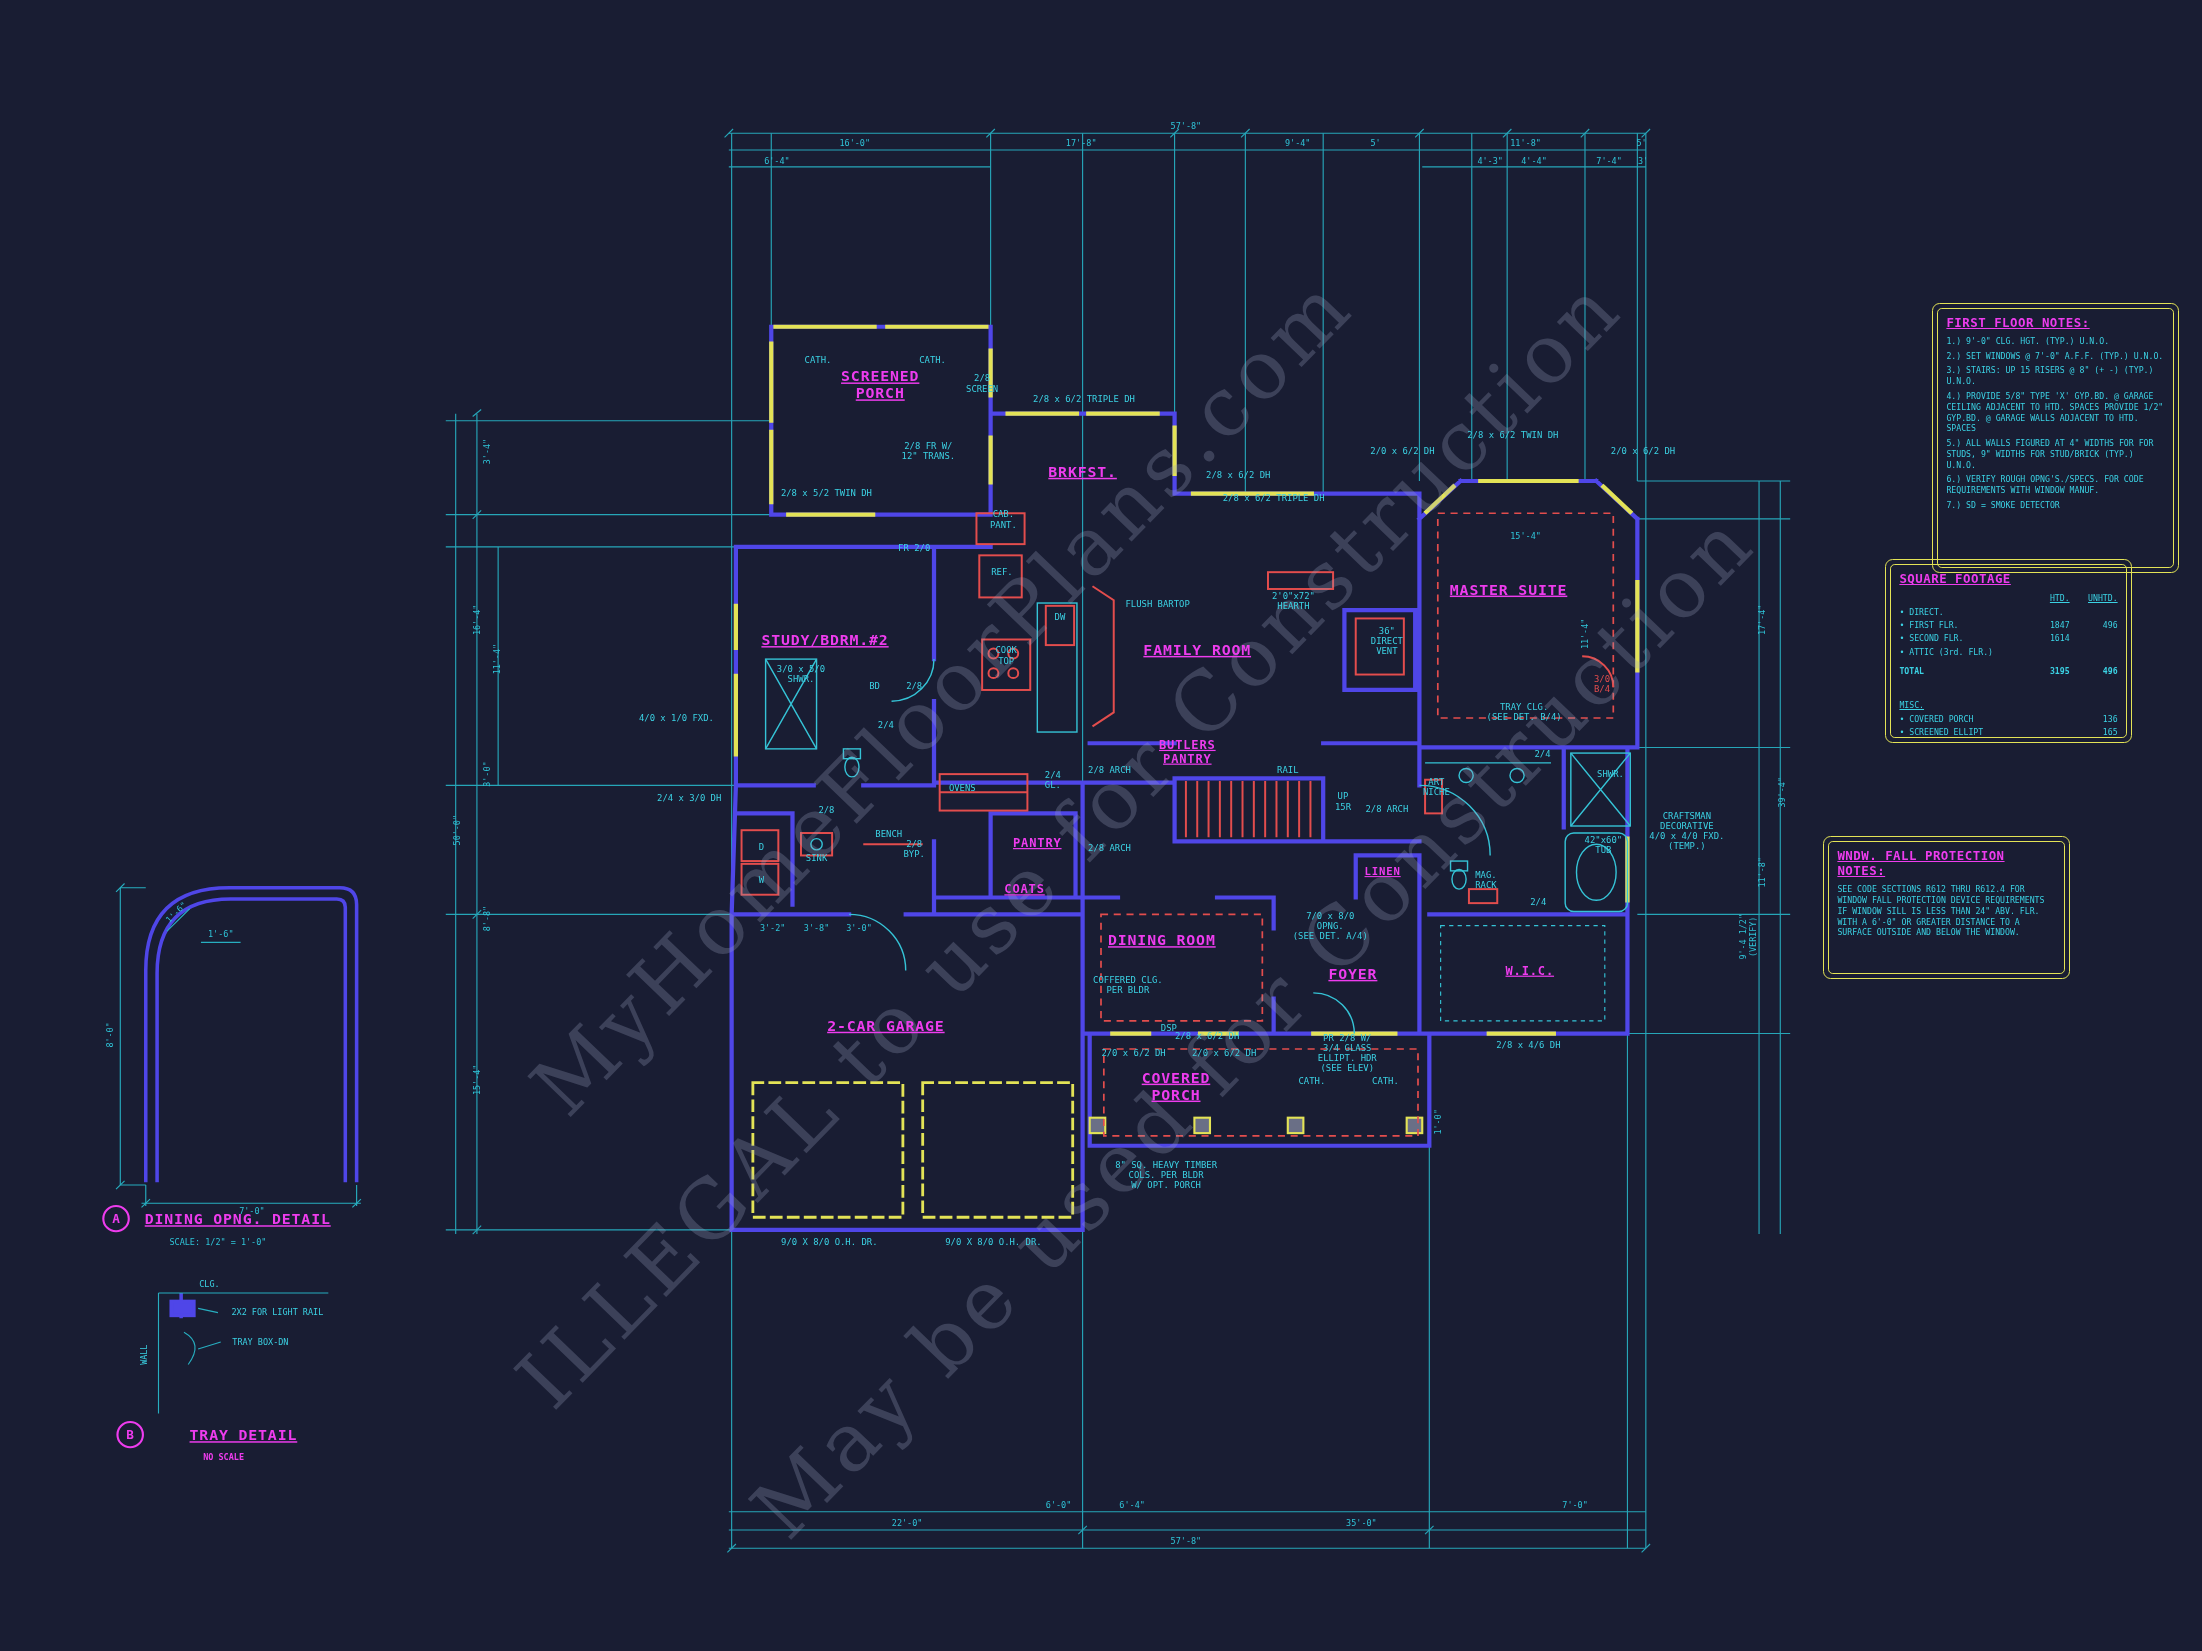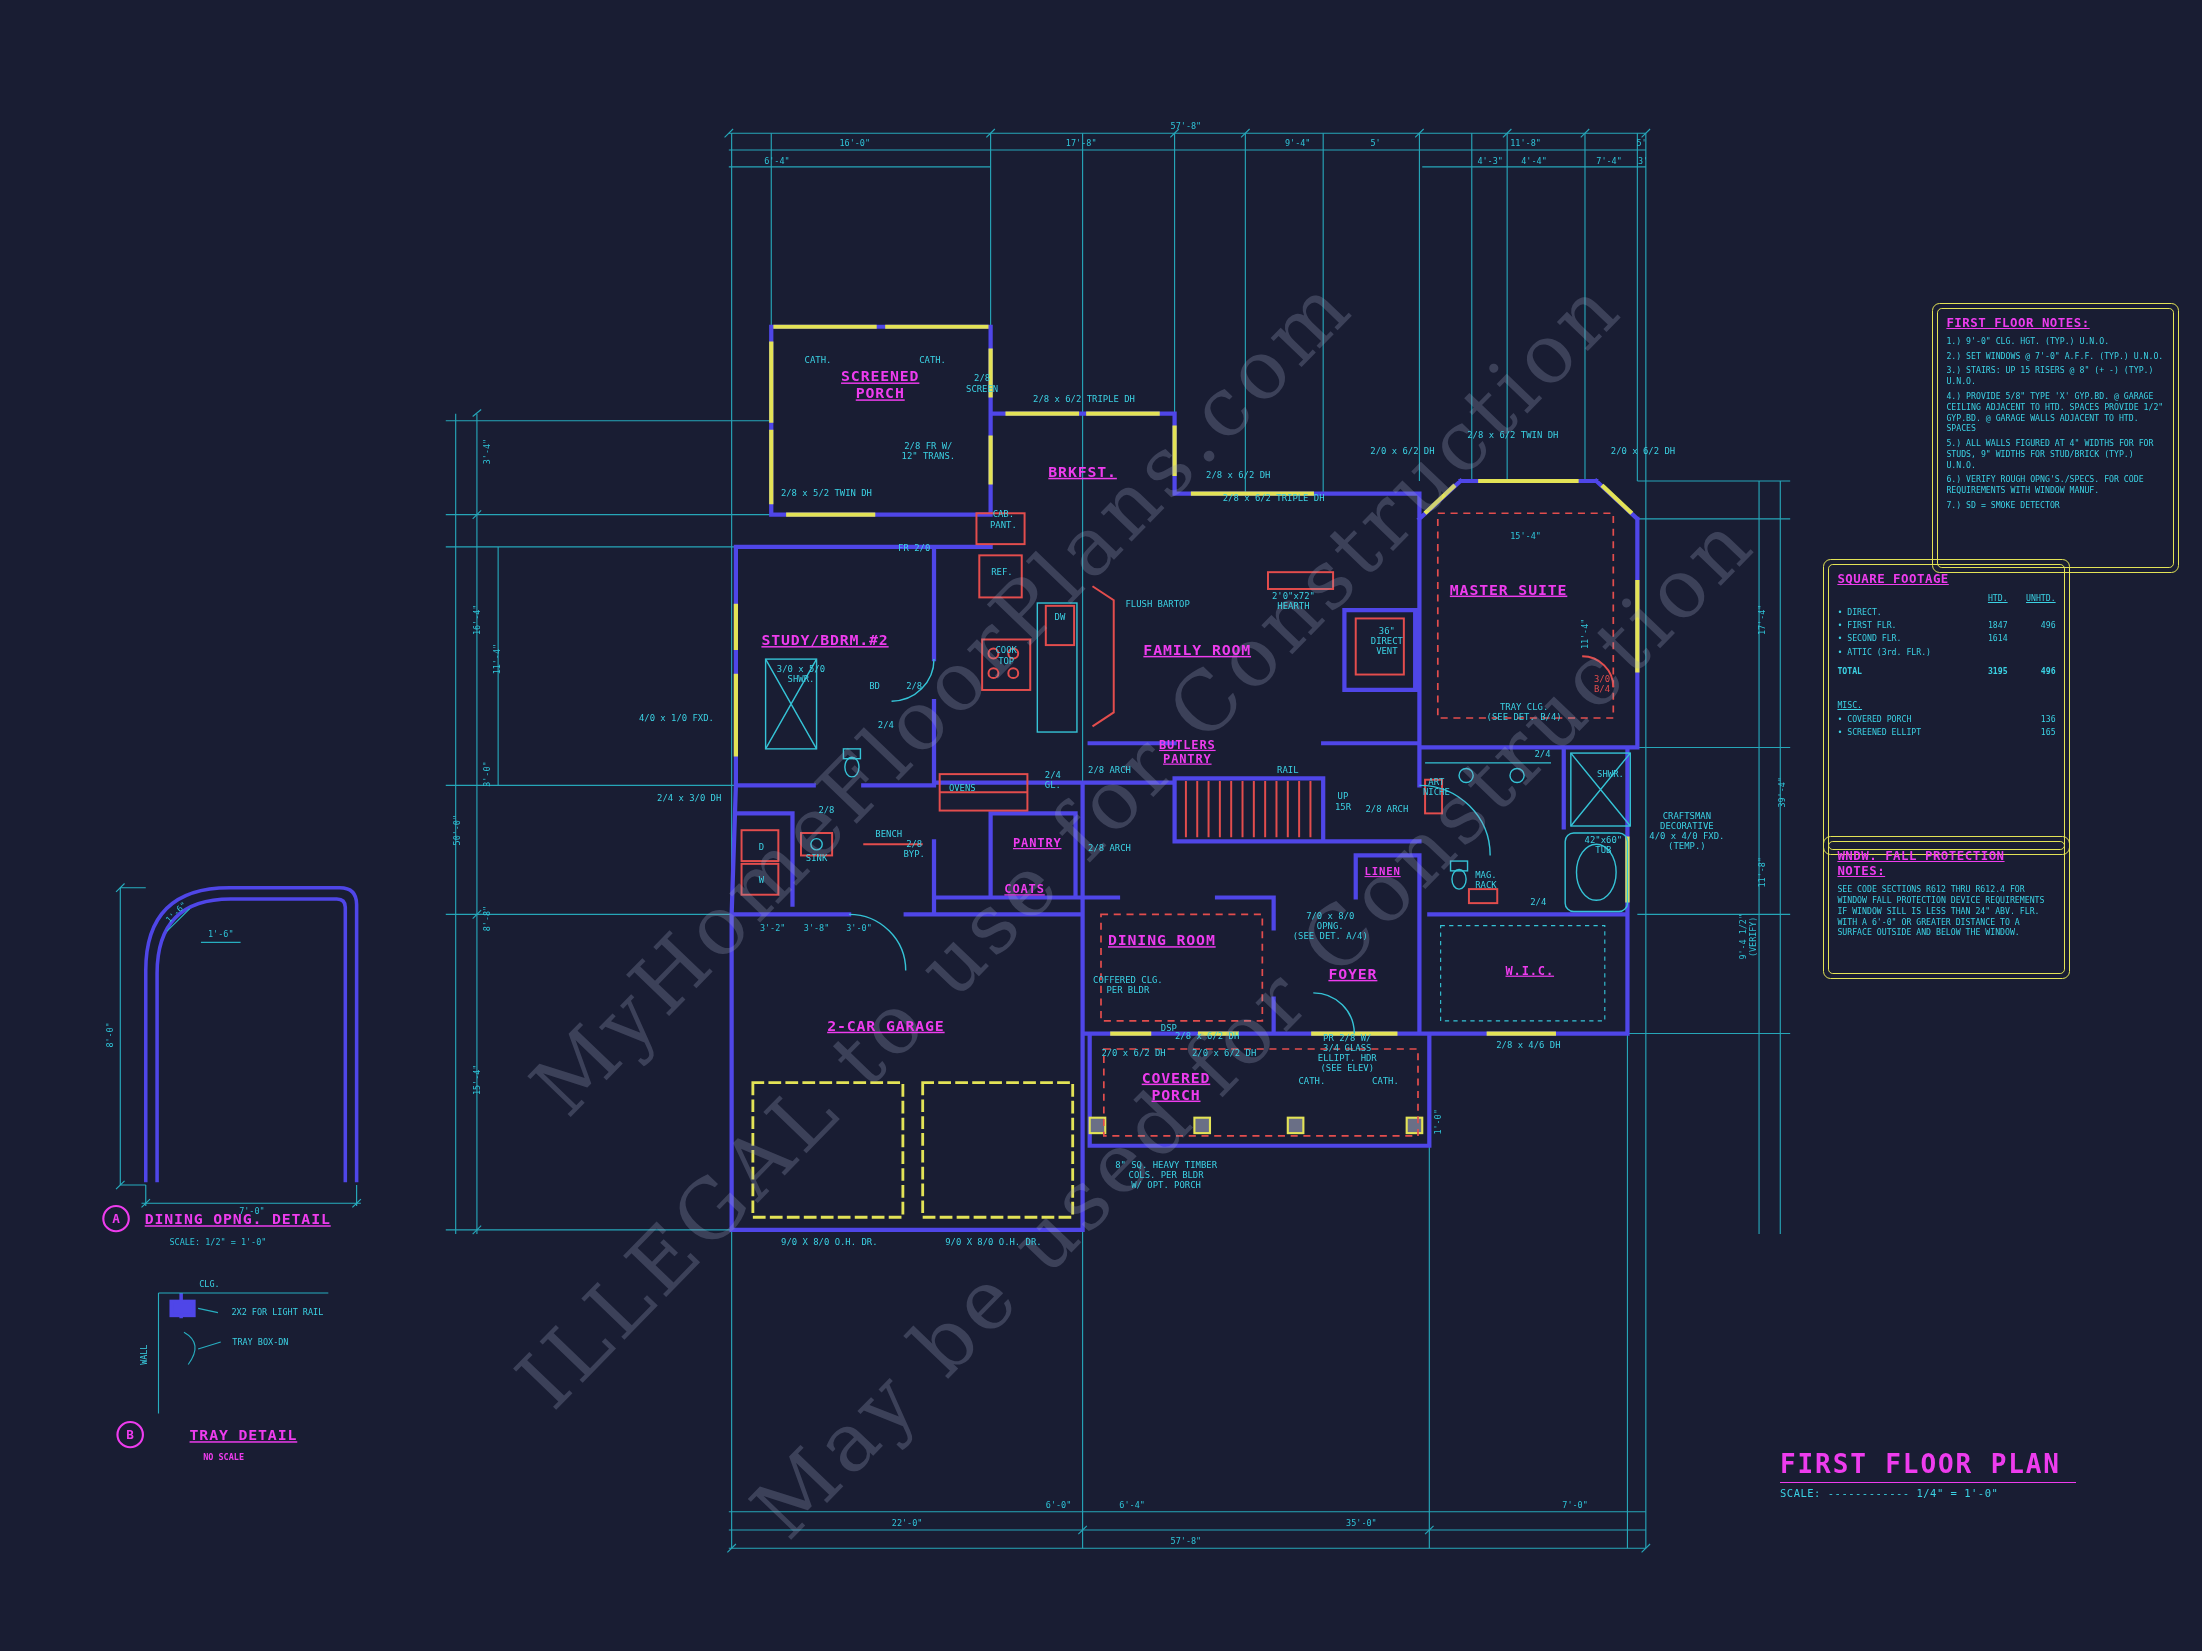--- a/index.html
+++ b/index.html
@@ -15,21 +15,21 @@
   text.rann{fill:#e34d4d;font-size:6.3px;}
   text.dim{fill:#2fc4d8;font-size:6px;}
   text.wm{fill:#9aa2c0;opacity:.27;font-family:"DejaVu Serif", serif;font-size:56px;letter-spacing:4px;}
 
   
   .note-box{position:absolute;border:1.9px solid #e3e356;border-radius:7.6px;padding:3.8px;box-sizing:border-box;}
   .note-inner{border:1.9px solid #e3e356;border-radius:4.8px;height:100%;box-sizing:border-box;padding:6.7px 8.6px;overflow:hidden;}
   .note-title{color:#ee3cee;font-weight:bold;font-size:12.4px;letter-spacing:0.5px;text-decoration:underline;margin-bottom:5.7px;}
   .note-item{color:#3bd2e4;font-size:8.2px;line-height:1.32;margin-bottom:3.8px;}
   #box-notes{left:1932px;top:303px;width:247px;height:270px;}
-  #box-sqft{left:1823px;top:559px;width:247px;height:296px;}
+  #box-sqft{left:1885px;top:559px;width:247px;height:184px;}
   #box-wndw{left:1823px;top:836px;width:247px;height:143px;}
 
   
   .sf-row{display:grid;grid-template-columns:1fr 42px 48px;color:#3bd2e4;font-size:8.2px;line-height:13.4px;}
   .sf-label{text-align:left;}
   .sf-val{text-align:right;}
   .sf-head .sf-val{text-decoration:underline;}
   .sf-total{margin-top:5.7px;}
   .sf-total .sf-label,.sf-total .sf-val{font-weight:bold;}
   .sf-misc{margin-top:21px;}
@@ -382,19 +382,15 @@
     </div>
   </div>
 
   <div class="note-box" id="box-wndw">
     <div class="note-inner">
       <div class="note-title">WNDW. FALL PROTECTION NOTES:</div>
       <div class="note-item">SEE CODE SECTIONS R612 THRU R612.4 FOR WINDOW FALL PROTECTION DEVICE REQUIREMENTS IF WINDOW SILL IS LESS THAN 24" ABV. FLR. WITH A 6'-0" OR GREATER DISTANCE TO A SURFACE OUTSIDE AND BELOW THE WINDOW.</div>
     </div>
   </div>
 
-  <div class="title-block">
-    <div class="sheet-title">FIRST FLOOR PLAN</div>
-    <div class="sheet-scale">SCALE: ------------ 1/4" = 1'-0"</div>
-  </div>
 
 </div>
 
 
 </body></html>

